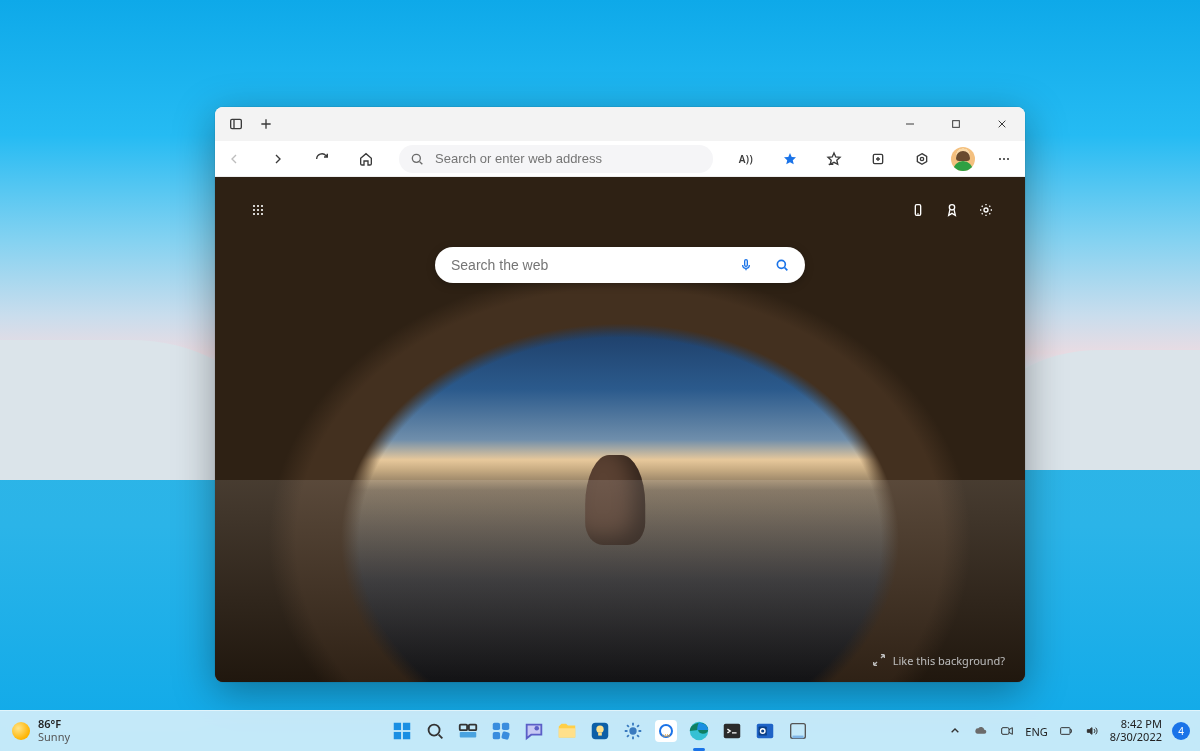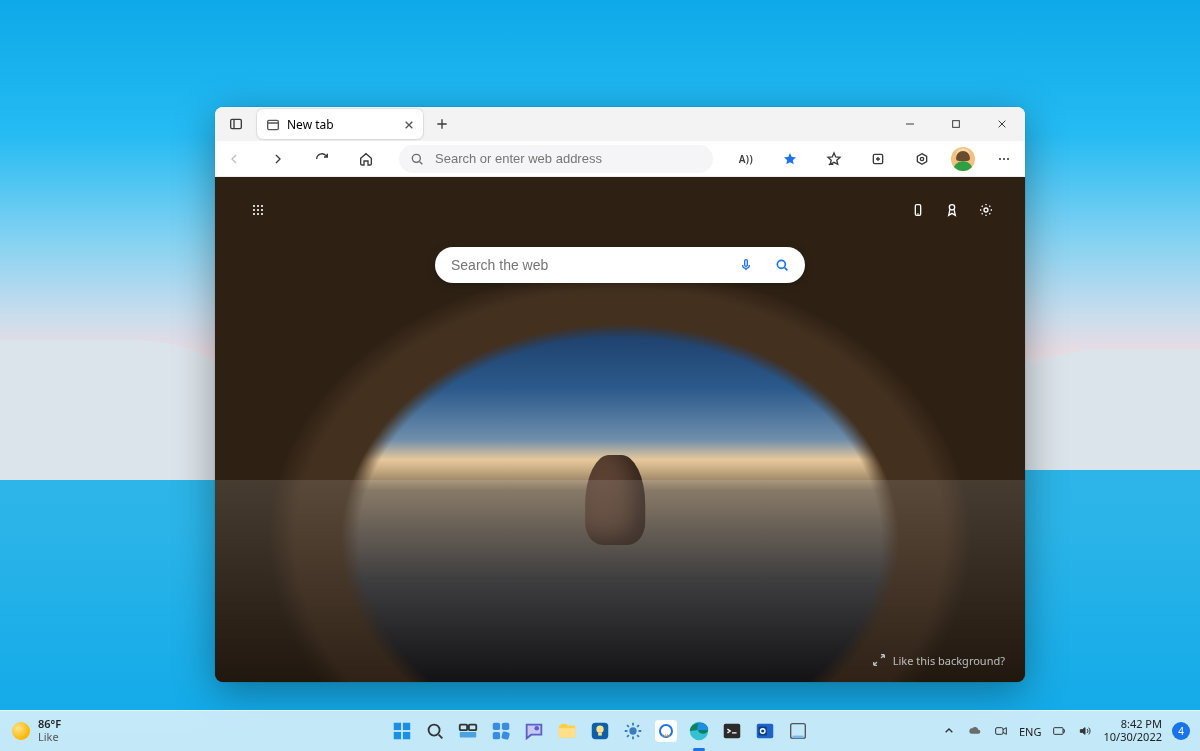--- a/index.html
+++ b/index.html
@@ -167,34 +167,20 @@
 
   <div id="browser">
 
     <div class="titlebar">
       <div class="tab-actions-btn">
         <svg viewBox="0 0 24 24" fill="none" stroke="currentColor" stroke-width="2">
             <rect x="4" y="5" width="16" height="14" rx="2"></rect>
             <path d="M9 5v14"></path>
           </svg>
       </div>
-      <div class="tab">
-        <span class="favicon-icon">
-          <svg viewBox="0 0 24 24" fill="none" stroke="currentColor" stroke-width="2">
-              <rect x="4" y="5" width="16" height="14" rx="2"></rect>
-              <path d="M4 9h16"></path>
-            </svg>
-        </span>
-        <span>New tab</span>
-        <span class="close-icon">
-          <svg viewBox="0 0 24 24" stroke="currentColor" stroke-width="2">
-              <path d="M7 7l10 10M17 7L7 17"></path>
-            </svg>
-        </span>
-      </div>
       <div class="new-tab-btn">
         <svg viewBox="0 0 24 24" stroke="currentColor" stroke-width="2">
             <path d="M12 5v14M5 12h14"></path>
           </svg>
       </div>
 
       <div class="window-controls">
         <div class="win-btn">
           <svg viewBox="0 0 24 24" stroke="currentColor" stroke-width="1.5">
               <path d="M6 12h12"></path>
@@ -342,21 +328,21 @@
         <span>Like this background?</span>
       </div>
     </div>
   </div>
 
   <div id="taskbar">
     <div class="weather">
       <div class="sun"></div>
       <div class="lines">
         <div style="font-weight:600;">86°F</div>
-        <div style="color:#555;">Like</div>
+        <div style="color:#555;">Sunny</div>
       </div>
     </div>
 
     <div class="tb-center">
       <div class="tb-icon">
         <svg class="tb-app" viewBox="0 0 24 24">
             <rect x="3" y="3" width="8" height="8" fill="#1a8fe3"></rect>
             <rect x="13" y="3" width="8" height="8" fill="#1a8fe3"></rect>
             <rect x="3" y="13" width="8" height="8" fill="#1a8fe3"></rect>
             <rect x="13" y="13" width="8" height="8" fill="#1a8fe3"></rect>
@@ -469,20 +455,20 @@
           </svg>
       </div>
       <div class="tray-icon">
         <svg viewBox="0 0 24 24" fill="none" stroke="currentColor" stroke-width="1.5">
             <path d="M5 10v4h3l4 3V7l-4 3z" fill="currentColor"></path>
             <path d="M15 9a4 4 0 0 1 0 6M17.5 7a7 7 0 0 1 0 10"></path>
           </svg>
       </div>
       <div class="clock">
         <div>8:42 PM</div>
-        <div>10/30/2022</div>
+        <div>8/30/2022</div>
       </div>
       <div class="badge">
         <span>4</span>
       </div>
     </div>
   </div>
 </div>
 
 </body></html>

